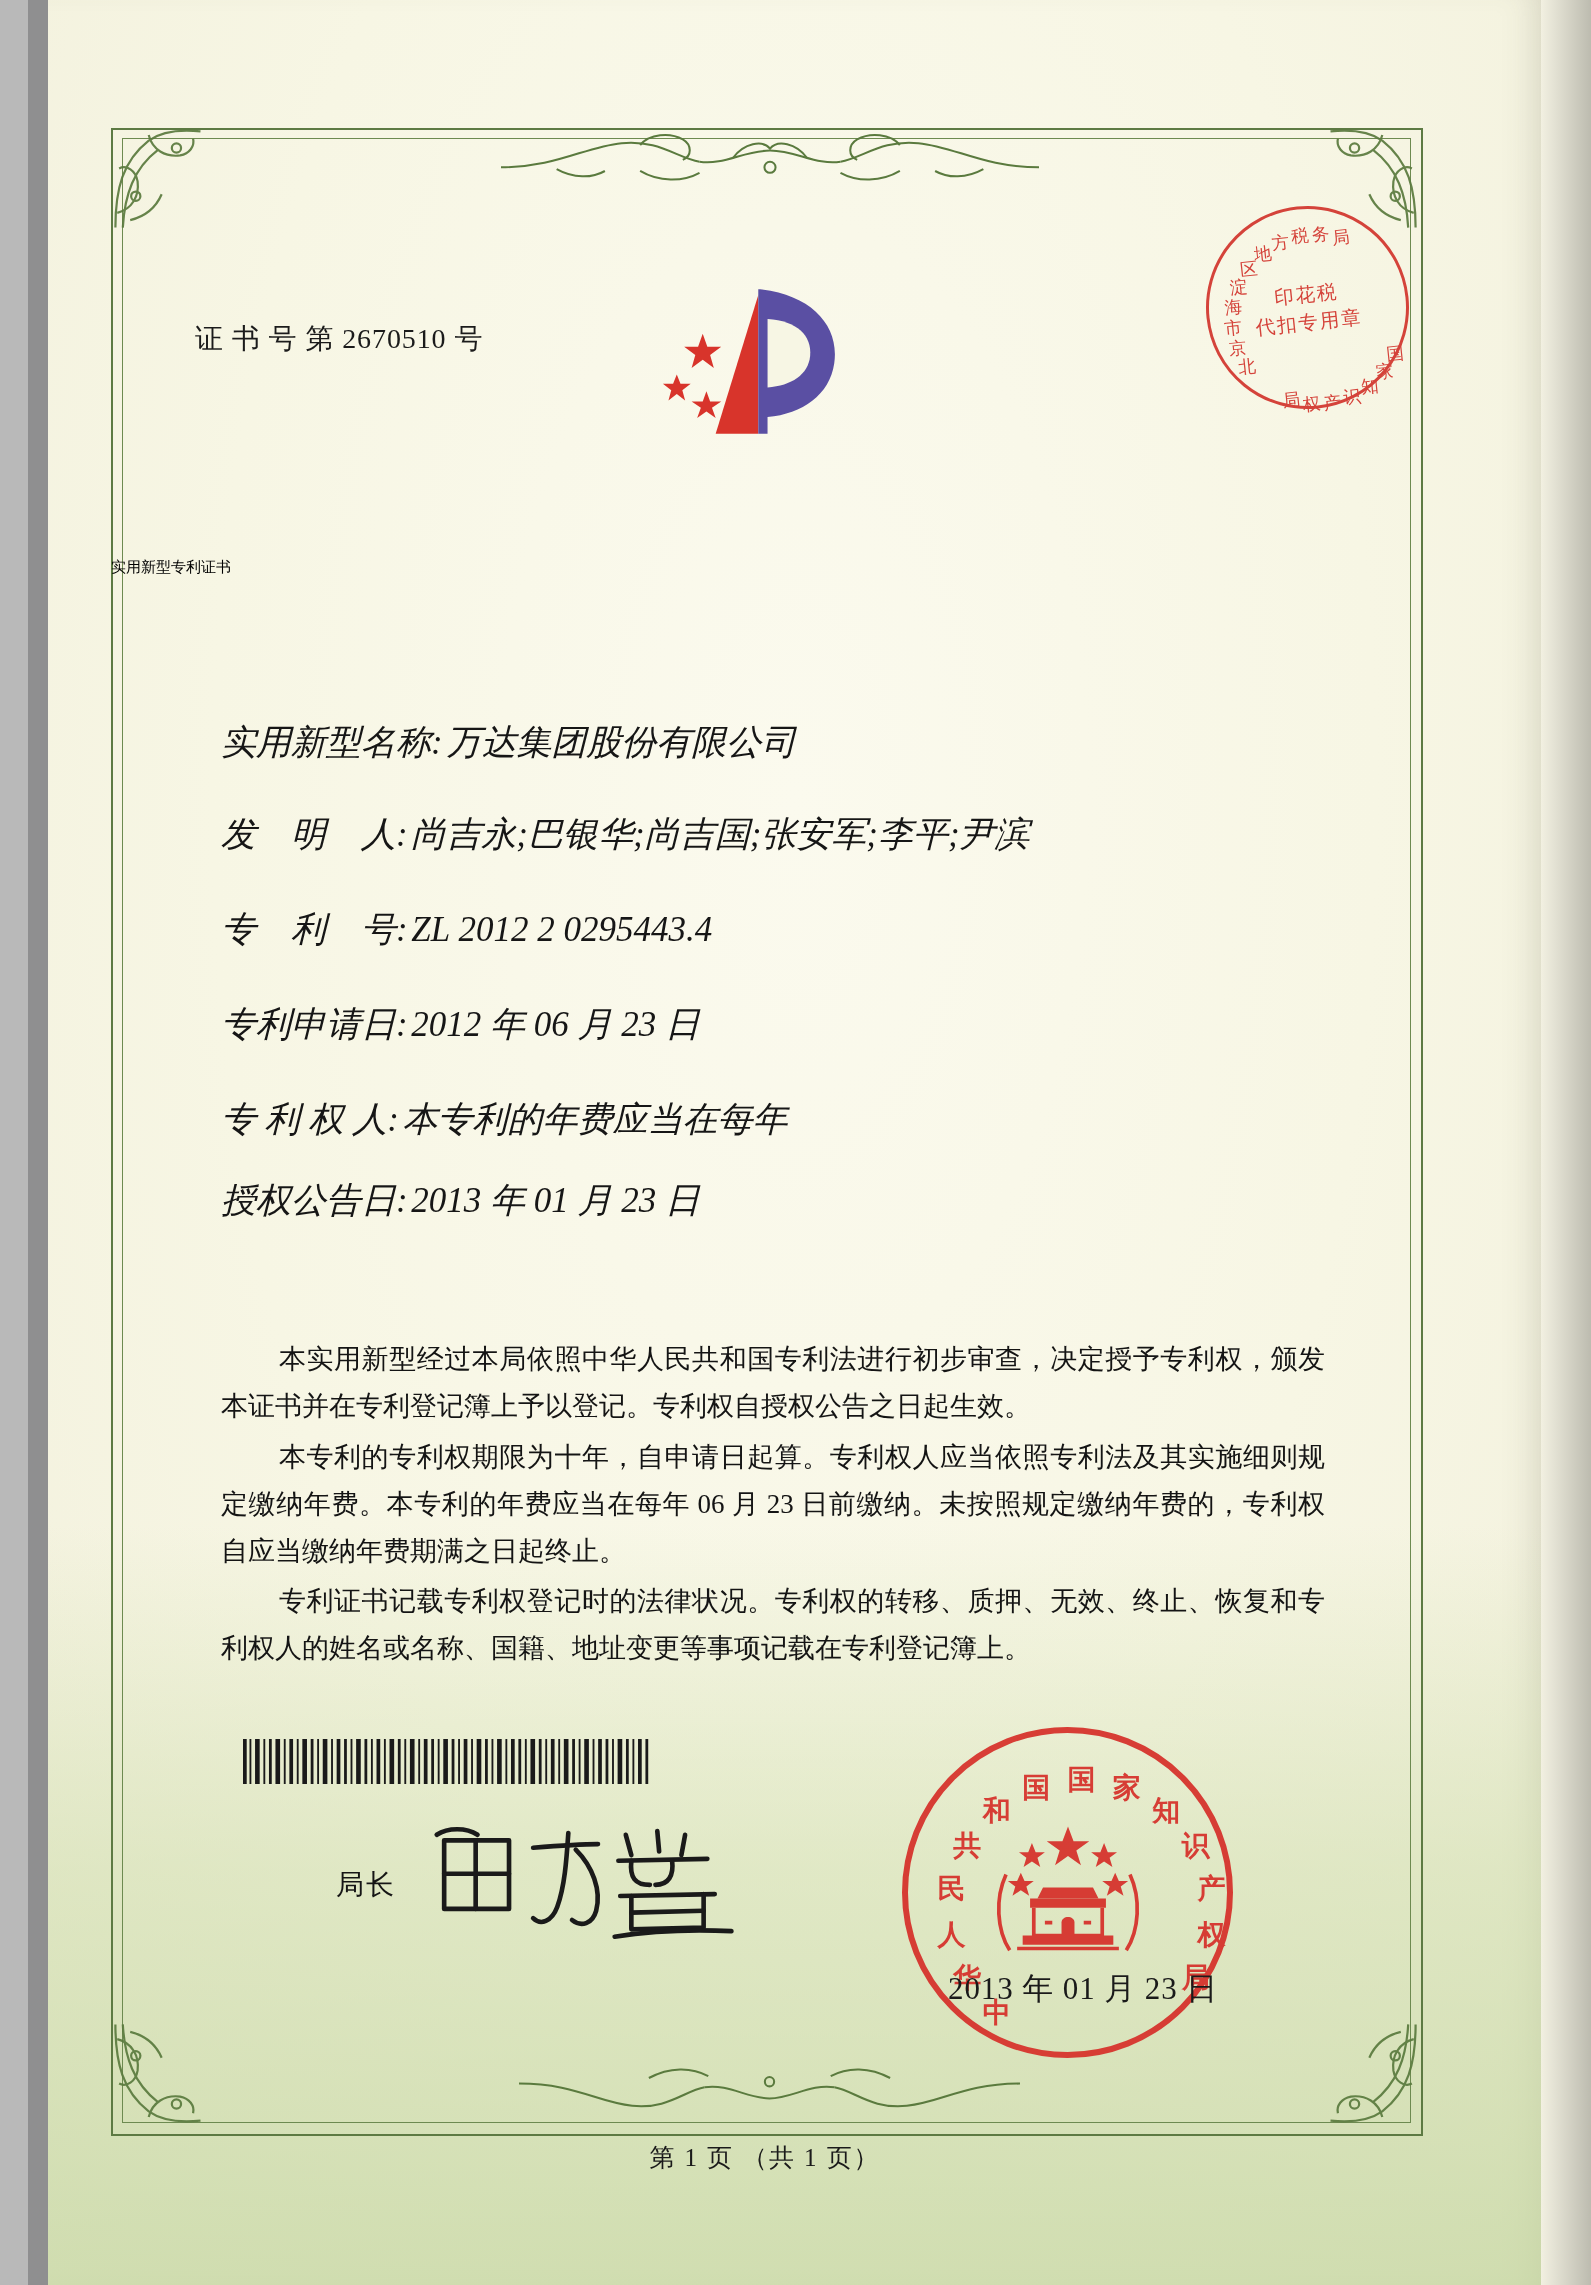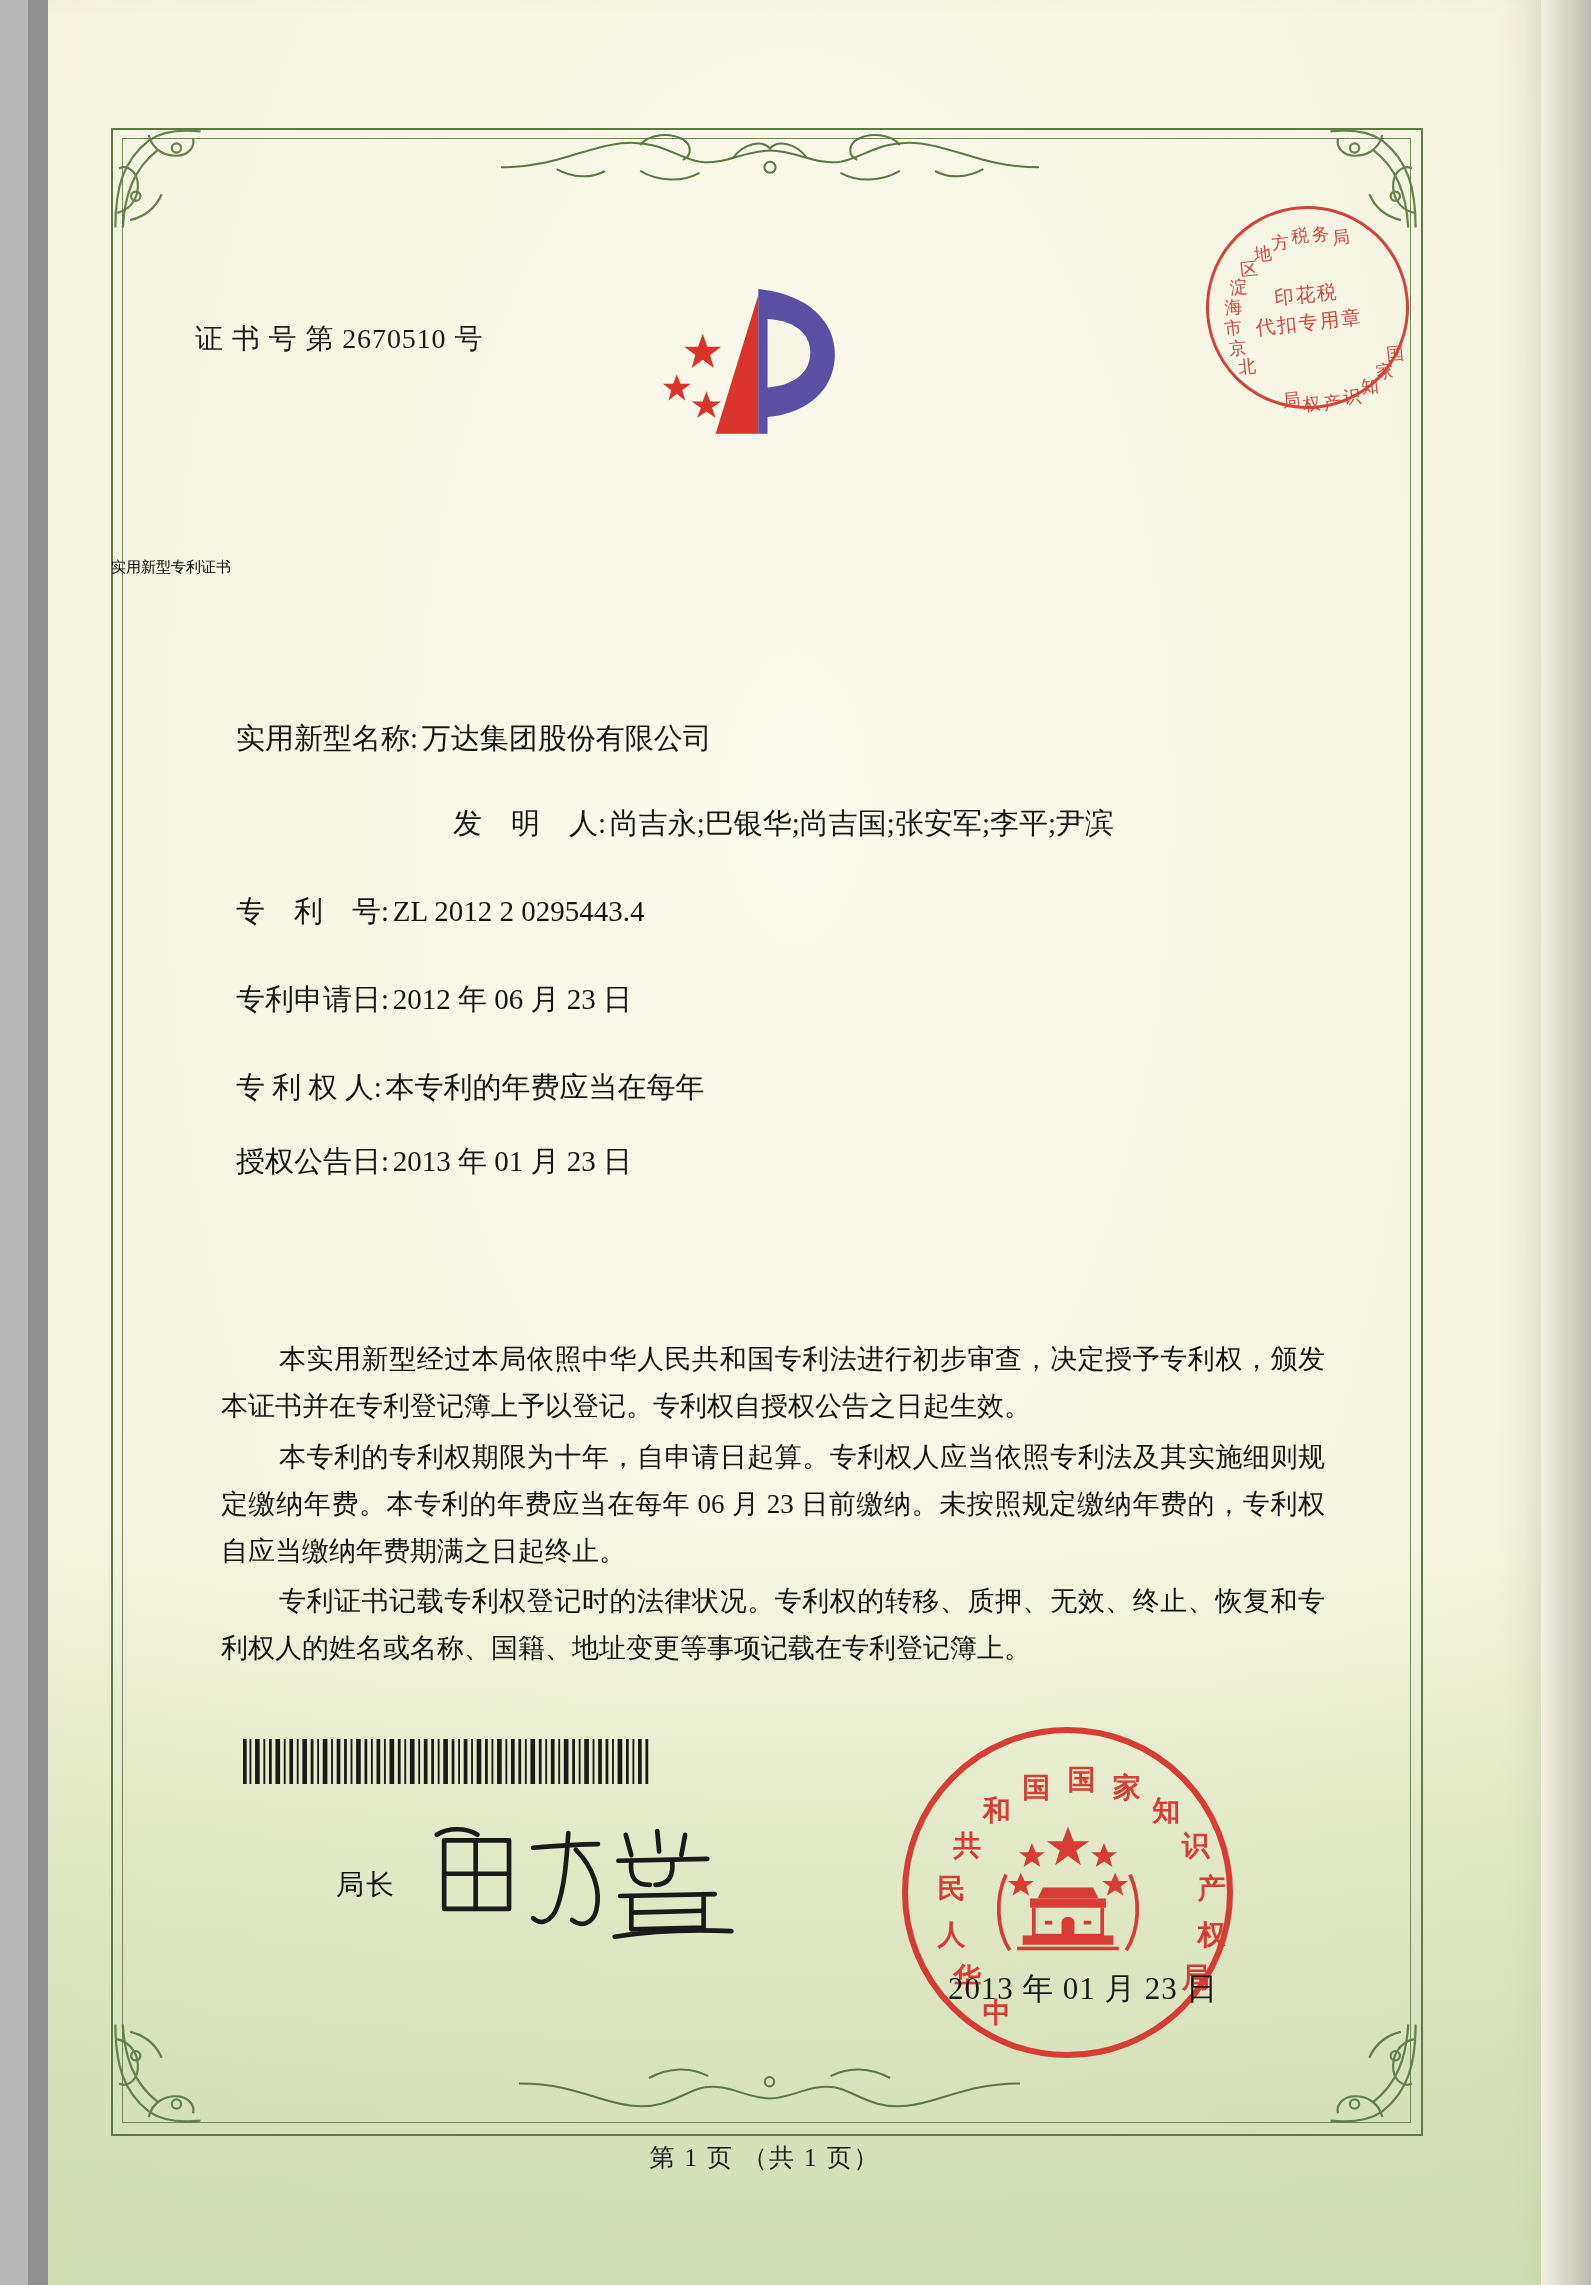--- a/index.html
+++ b/index.html
@@ -128,35 +128,36 @@
     text-align: center;
     font-size: 19.5px;
     line-height: 28px;
     letter-spacing: 1.9px;
   }
   .title-wrap { position: absolute; left: 111px; width: 1308px; top: 516px; text-align: left; margin-top: 42px; }
 
   
   .fields {
     position: absolute;
-    left: 236px; top: 719px;
+    left: 221px; top: 719px;
     width: 1095px;
     color: #161616;
-    font-size: 29px;
+    font-size: 35px;
+    font-style: italic;
   }
   .frow {
     display: flex;
     align-items: baseline;
     margin-bottom: 45px;
     white-space: nowrap;
   }
   .flabel { flex: none; }
   .fvalue { margin-left: 3.7px; }
 
-  .f-invent { margin-bottom: 48px; justify-content: center; }
+  .f-invent { margin-bottom: 48px; }
   .f-num    { margin-bottom: 48px; }
   .f-appdate{ margin-bottom: 48px; }
   .f-owner  { margin-bottom: 34px; }
   .f-pubdate{ margin-bottom: 15px; }
 
   
   .body {
     position: absolute;
     left: 221px; top: 1336px;
     width: 1104px;

